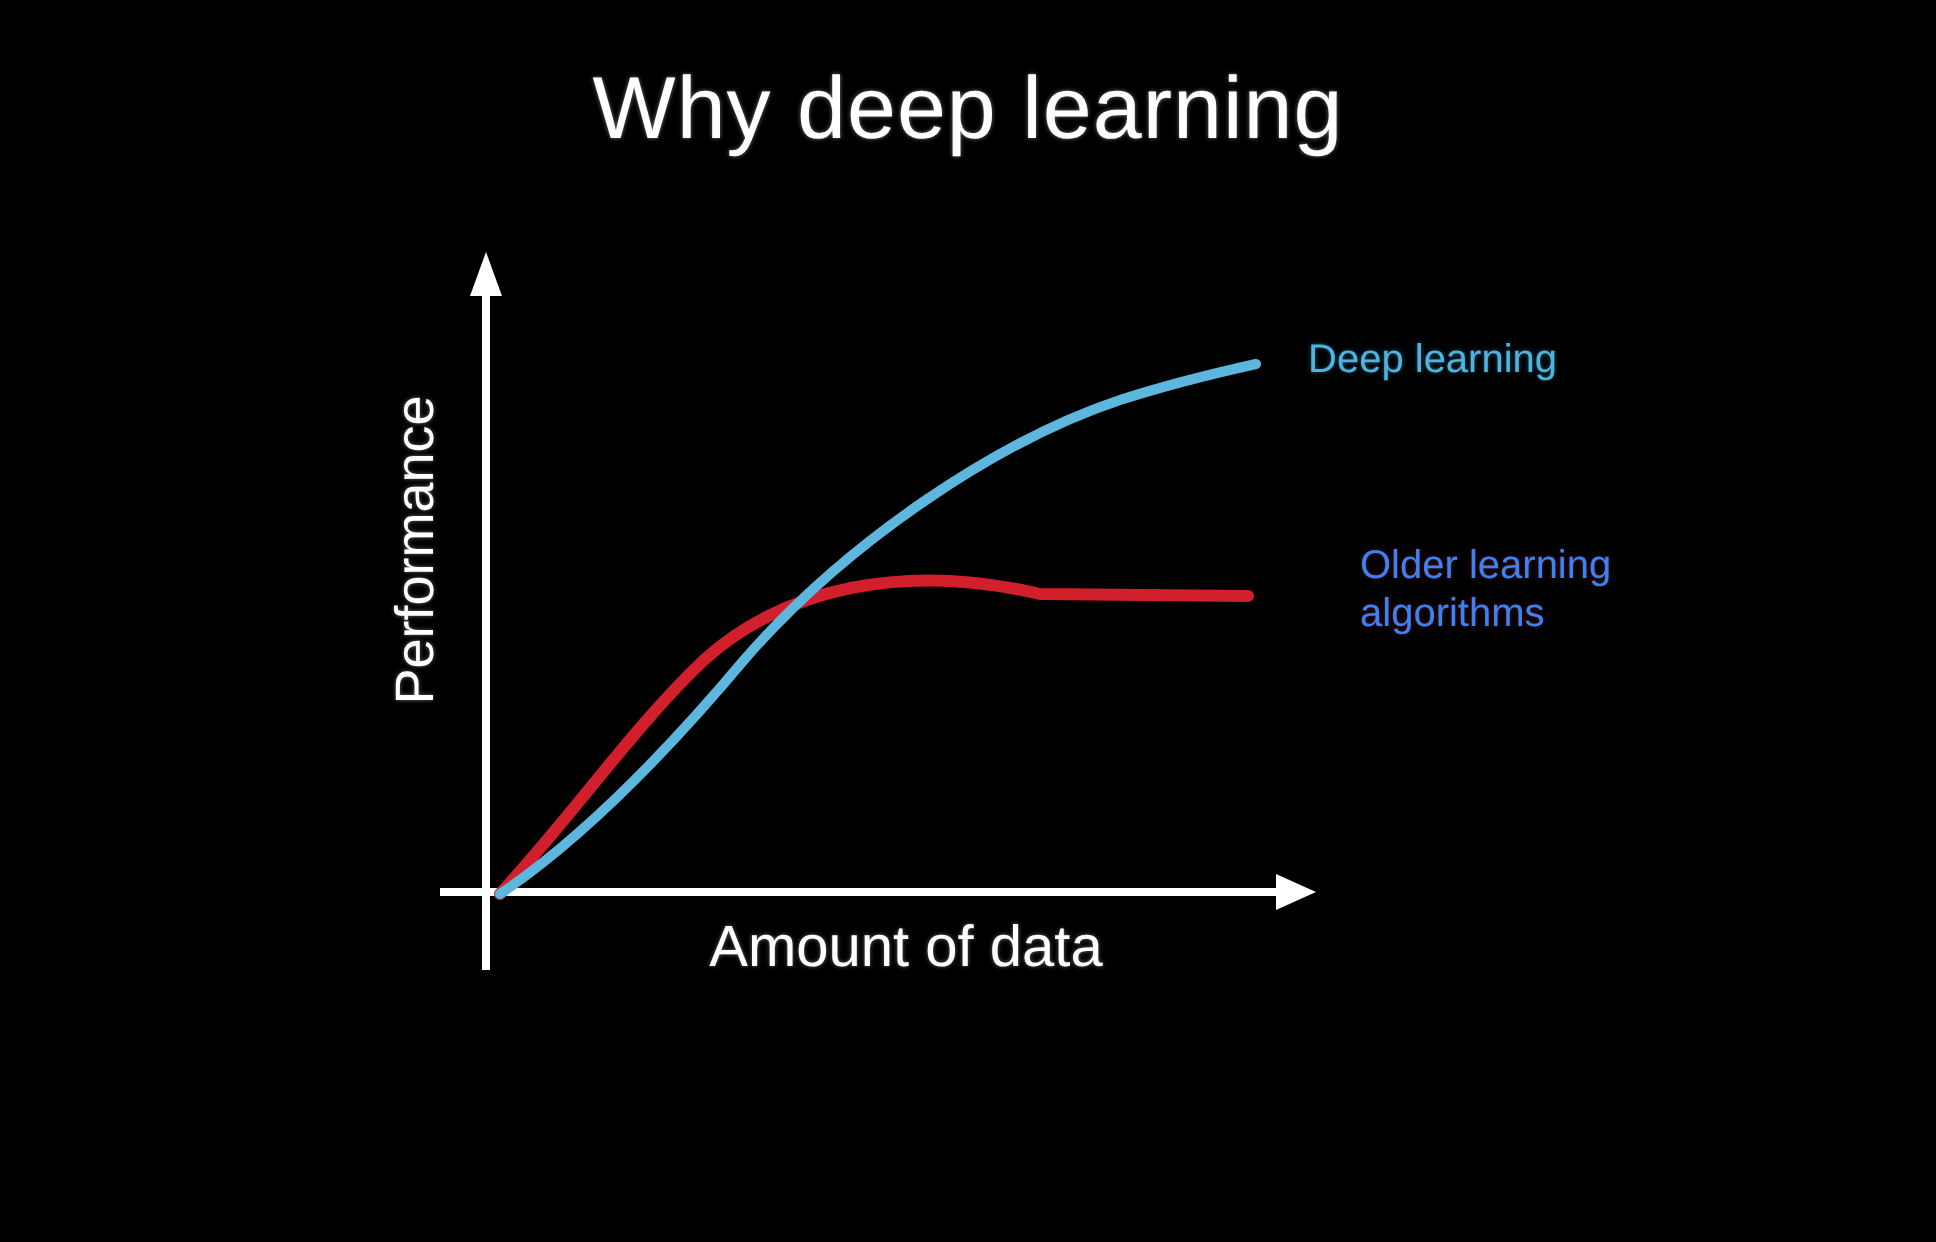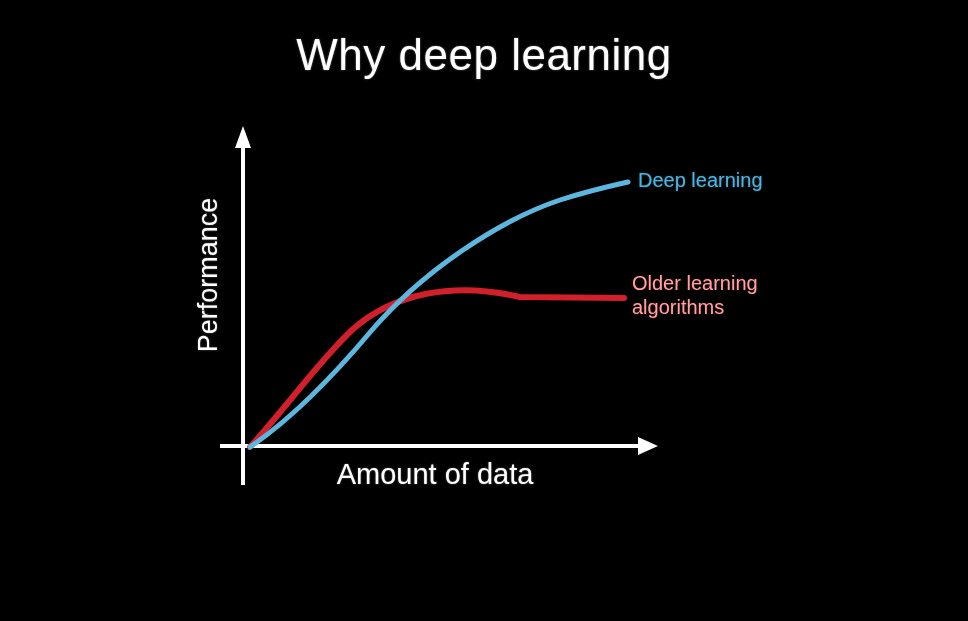--- a/index.html
+++ b/index.html
@@ -55,46 +55,47 @@
     transform: translate(-50%, -50%) rotate(-90deg);
     transform-origin: center center;
     white-space: nowrap;
     font-size: 27px;
     font-weight: 400;
     color: #ffffff;
     text-shadow: 0 0 2px rgba(255,255,255,0.4);
   }
   .axis-label-x {
     position: absolute;
-    left: 320px;
+    left: 338px;
     top: 458px;
     width: 230px;
     text-align: center;
     font-size: 29px;
     font-weight: 400;
     color: #ffffff;
     text-shadow: 0 0 2px rgba(255,255,255,0.4);
   }
   .series-label {
     position: absolute;
     font-size: 20px;
     font-weight: 400;
     line-height: 1.22;
     white-space: pre-line;
+    margin-left: 16px;
   }
   .series-label-deep {
     left: 638px;
     top: 168px;
     color: #4fb3e0;
     text-shadow: 0 0 2px rgba(79,179,224,0.45);
   }
   .series-label-older {
-    left: 632px;
+    left: 664px;
     top: 271px;
-    color: #fca5a5;
+    color: #3b82f6;
     text-shadow: 0 0 2px rgba(224,42,48,0.4);
   }
   .caption {
     position: absolute;
     left: 0;
     top: 540px;
     width: 968px;
     text-align: center;
     font-size: 27px;
     font-weight: 400;

